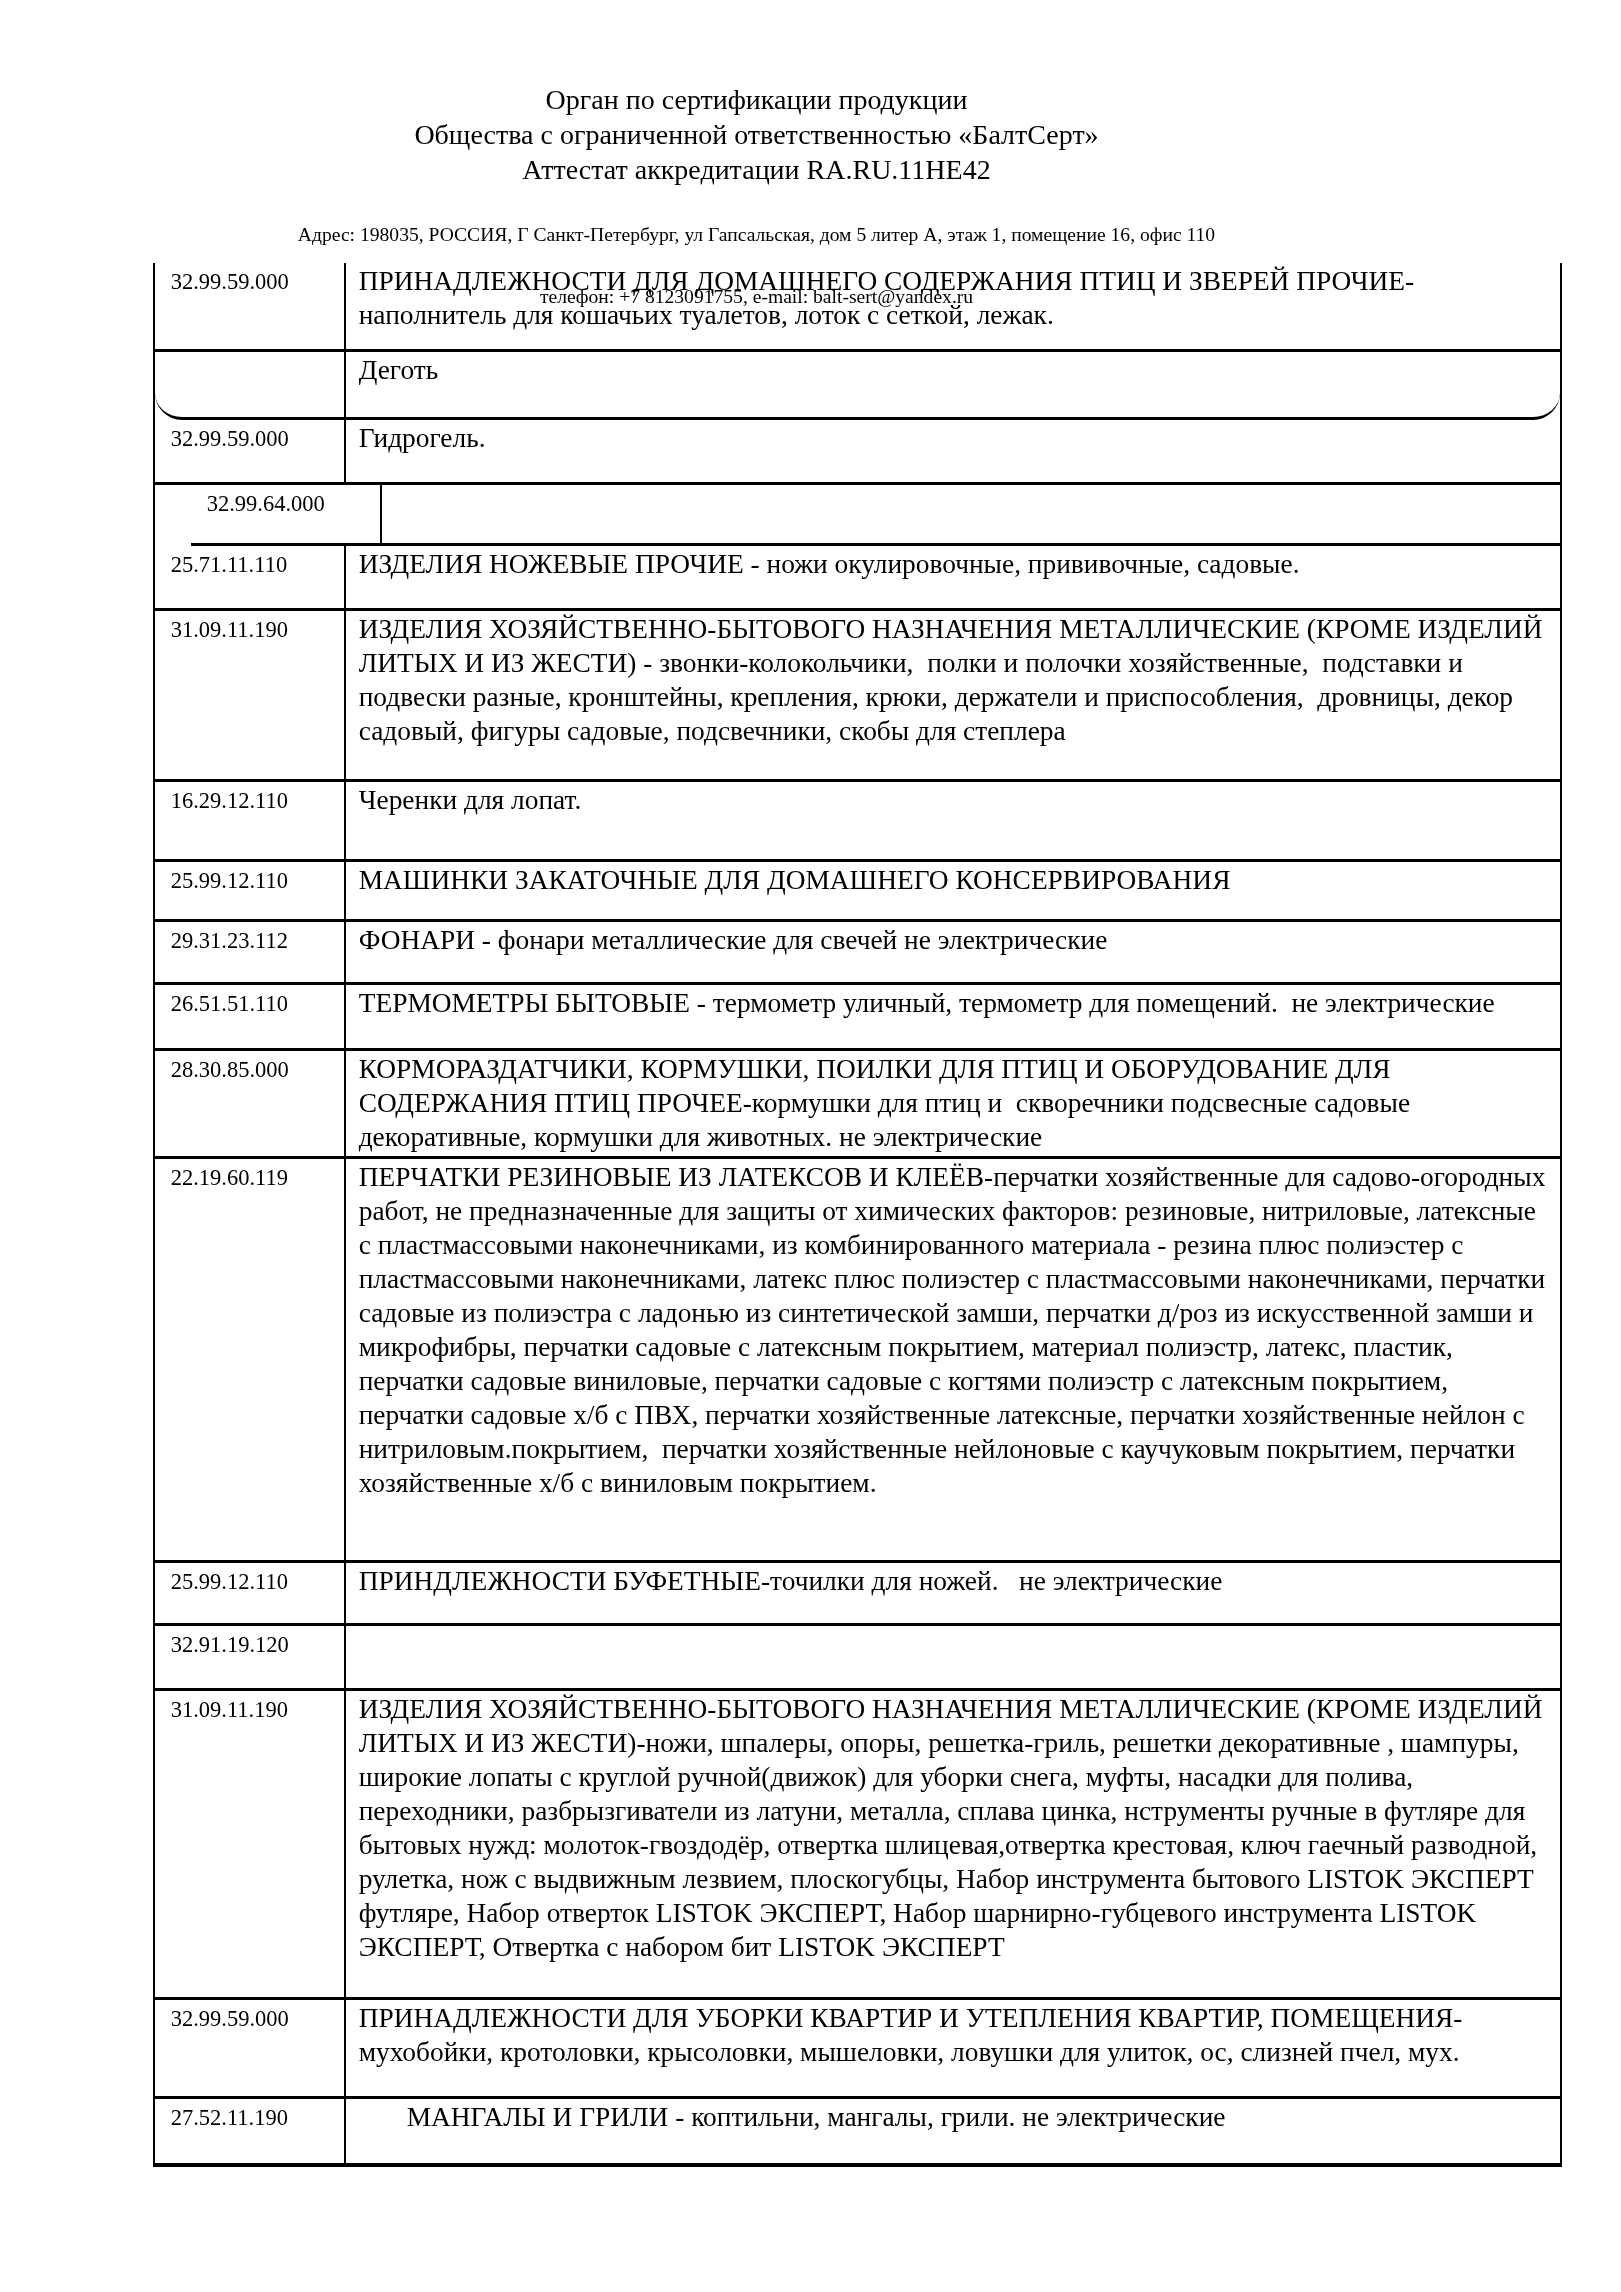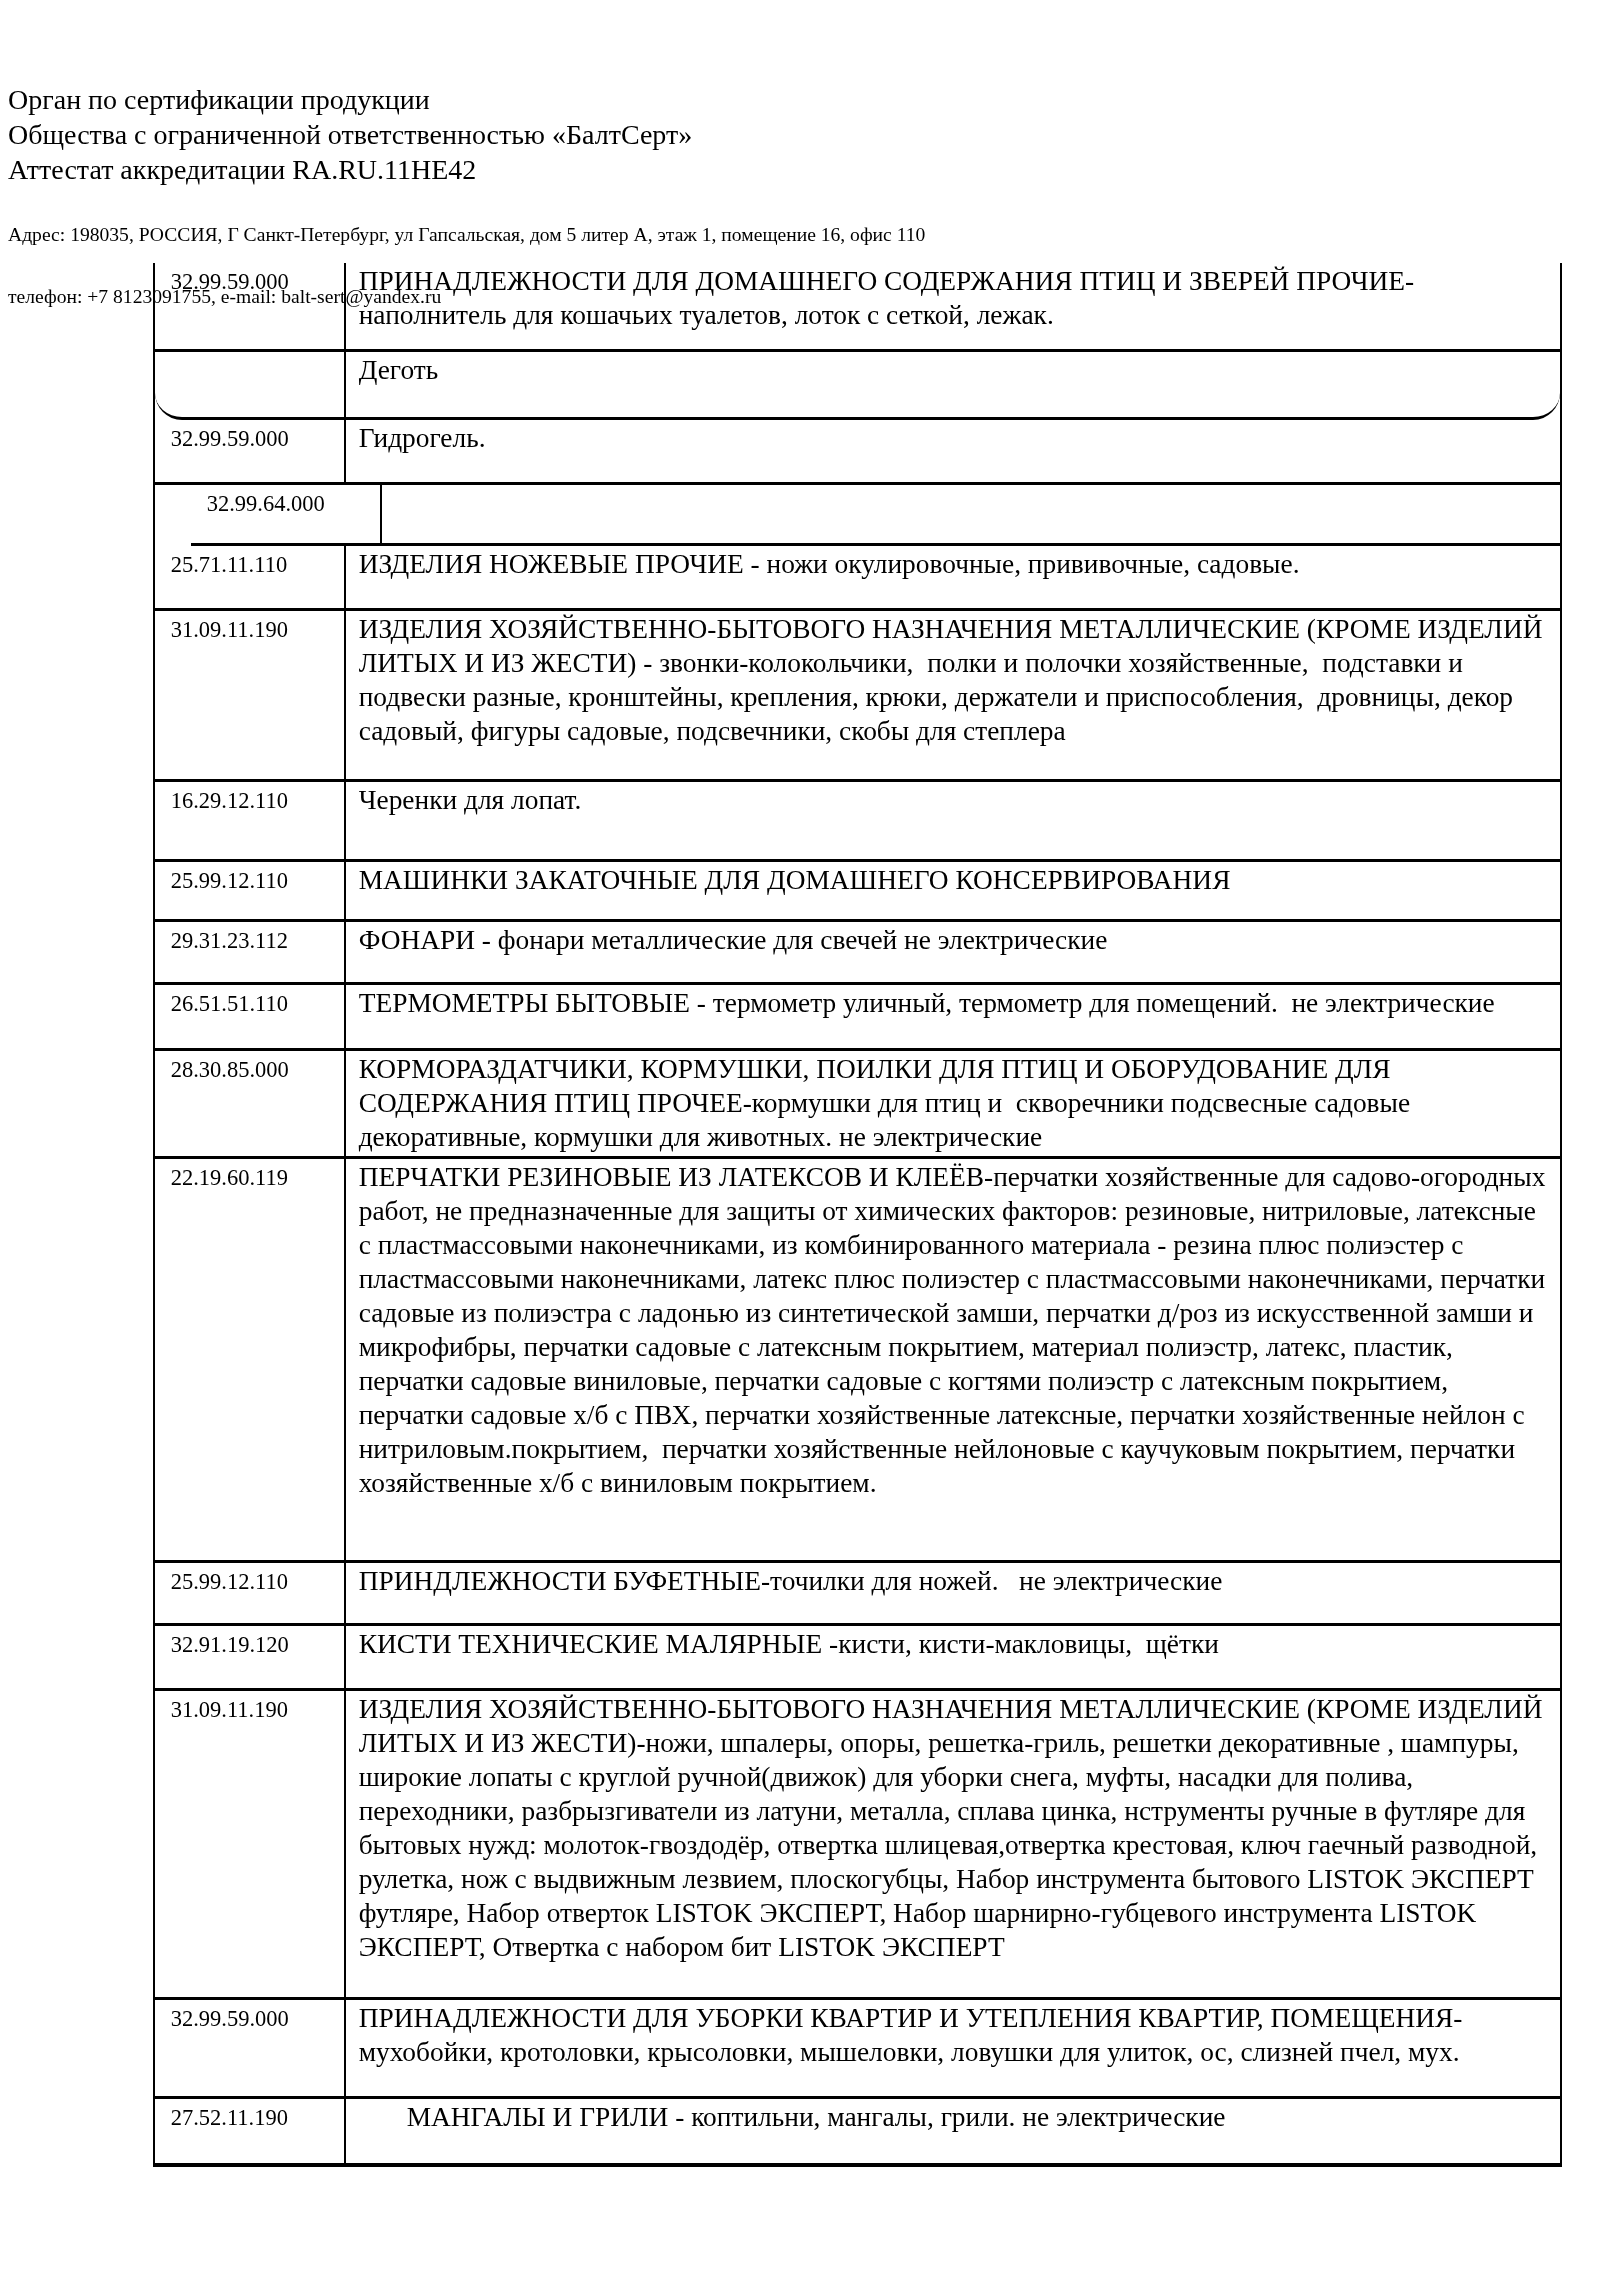--- a/index.html
+++ b/index.html
@@ -7,23 +7,23 @@
     width:1621px;height:2293px;
     background:#ffffff;
     color:#000;
     font-family:"Liberation Serif","DejaVu Serif",serif;
     position:relative;
     overflow:hidden;
   }
   
   .header{
     position:absolute;
-    top:82px;left:8px;
+    top:82px;left:0;
     width:1513px;
-    text-align:left;
+    text-align:center;
   }
   .header .title-line{
     font-size:28px;
     line-height:35px;
     white-space:nowrap;
   }
   .header .small-line{
     font-size:19.6px;
     line-height:26.5px;
     white-space:nowrap;
@@ -140,21 +140,20 @@
     <div class="row">
       <div class="code-cell">22.19.60.119</div>
       <div class="desc-cell">ПЕРЧАТКИ РЕЗИНОВЫЕ ИЗ ЛАТЕКСОВ И КЛЕЁВ-перчатки хозяйственные для садово-огородных работ, не предназначенные для защиты от химических факторов: резиновые, нитриловые, латексные с пластмассовыми наконечниками, из комбинированного материала - резина плюс полиэстер с пластмассовыми наконечниками, латекс плюс полиэстер с пластмассовыми наконечниками, перчатки садовые из полиэстра с ладонью из синтетической замши, перчатки д/роз из искусственной замши и микрофибры, перчатки садовые с латексным покрытием, материал полиэстр, латекс, пластик, перчатки садовые виниловые, перчатки садовые с когтями полиэстр с латексным покрытием, перчатки садовые х/б с ПВХ, перчатки хозяйственные латексные, перчатки хозяйственные нейлон с нитриловым.покрытием,  перчатки хозяйственные нейлоновые с каучуковым покрытием, перчатки хозяйственные х/б с виниловым покрытием.</div>
     </div>
     <div class="row">
       <div class="code-cell">25.99.12.110</div>
       <div class="desc-cell">ПРИНДЛЕЖНОСТИ БУФЕТНЫЕ-точилки для ножей.   не электрические</div>
     </div>
     <div class="row">
       <div class="code-cell">32.91.19.120</div>
-      <div class="desc-cell">КИСТИ ТЕХНИЧЕСКИЕ МАЛЯРНЫЕ -кисти, кисти-макловицы,  щётки</div>
     </div>
     <div class="row">
       <div class="code-cell">31.09.11.190</div>
       <div class="desc-cell">ИЗДЕЛИЯ ХОЗЯЙСТВЕННО-БЫТОВОГО НАЗНАЧЕНИЯ МЕТАЛЛИЧЕСКИЕ (КРОМЕ ИЗДЕЛИЙ ЛИТЫХ И ИЗ ЖЕСТИ)-ножи, шпалеры, опоры, решетка-гриль, решетки декоративные , шампуры,  широкие лопаты с круглой ручной(движок) для уборки снега, муфты, насадки для полива, переходники, разбрызгиватели из латуни, металла, сплава цинка, нструменты ручные в футляре для бытовых нужд: молоток-гвоздодёр, отвертка шлицевая,отвертка крестовая, ключ гаечный разводной, рулетка, нож с выдвижным лезвием, плоскогубцы, Набор инструмента бытового LISTOK ЭКСПЕРТ футляре, Набор отверток LISTOK ЭКСПЕРТ, Набор шарнирно-губцевого инструмента LISTOK ЭКСПЕРТ, Отвертка с набором бит LISTOK ЭКСПЕРТ</div>
     </div>
     <div class="row">
       <div class="code-cell">32.99.59.000</div>
       <div class="desc-cell">ПРИНАДЛЕЖНОСТИ ДЛЯ УБОРКИ КВАРТИР И УТЕПЛЕНИЯ КВАРТИР, ПОМЕЩЕНИЯ-мухобойки, кротоловки, крысоловки, мышеловки, ловушки для улиток, ос, слизней пчел, мух.</div>
     </div>
     <div class="row">

